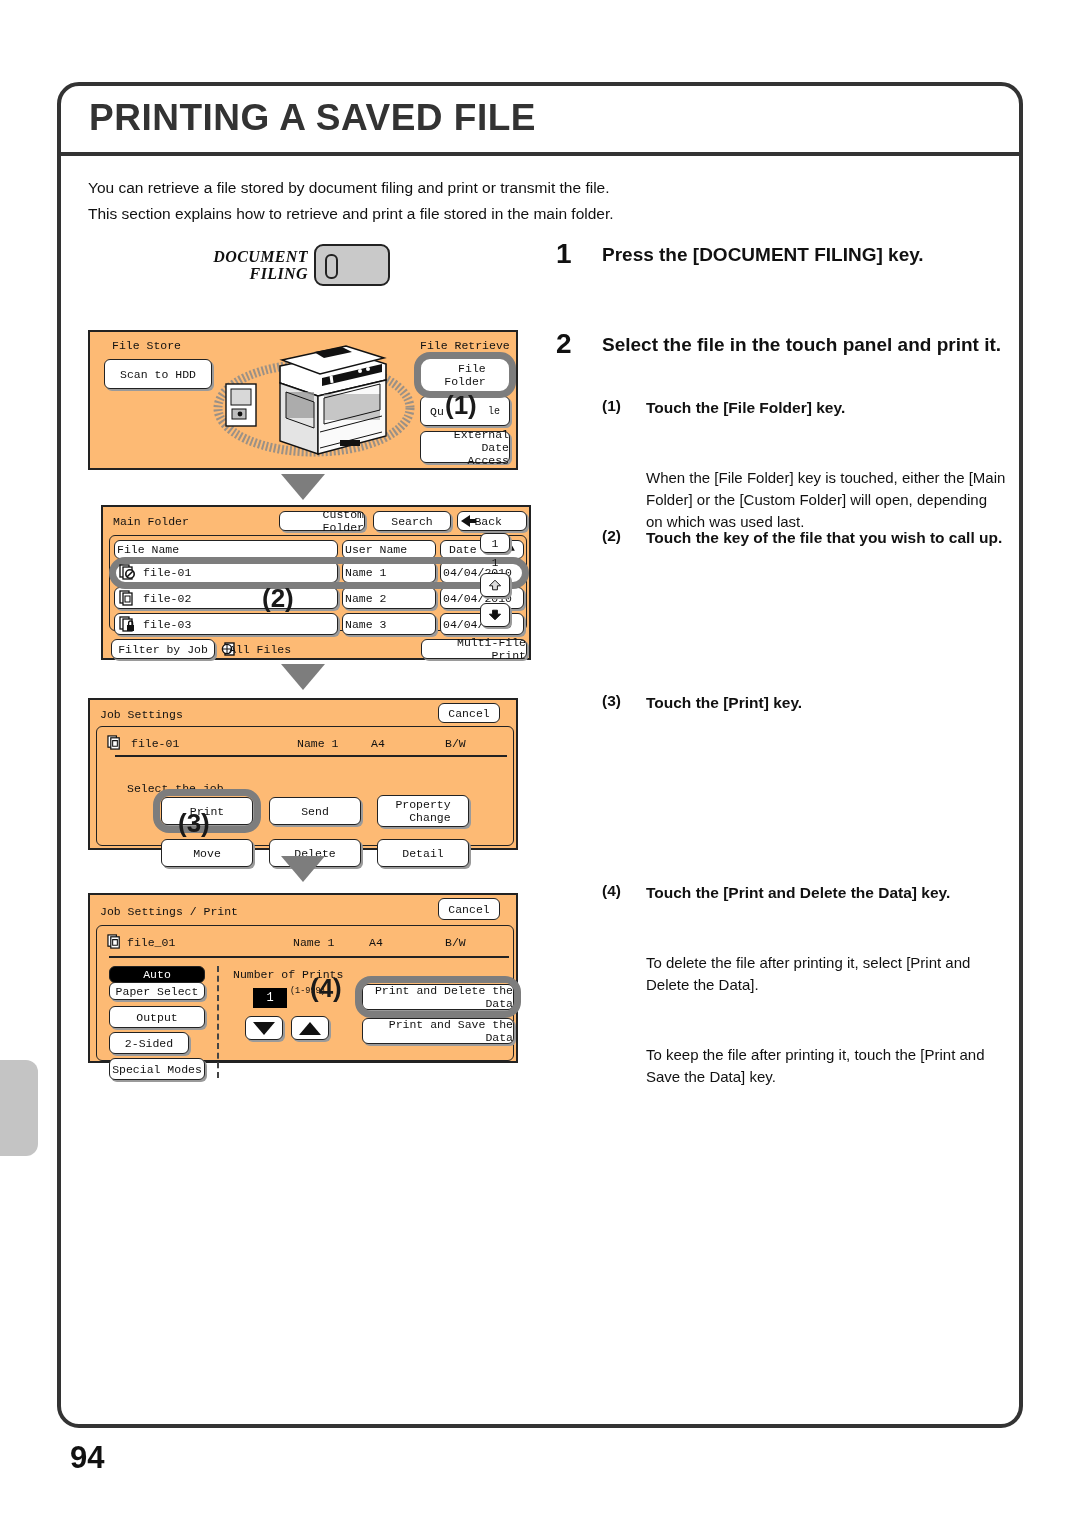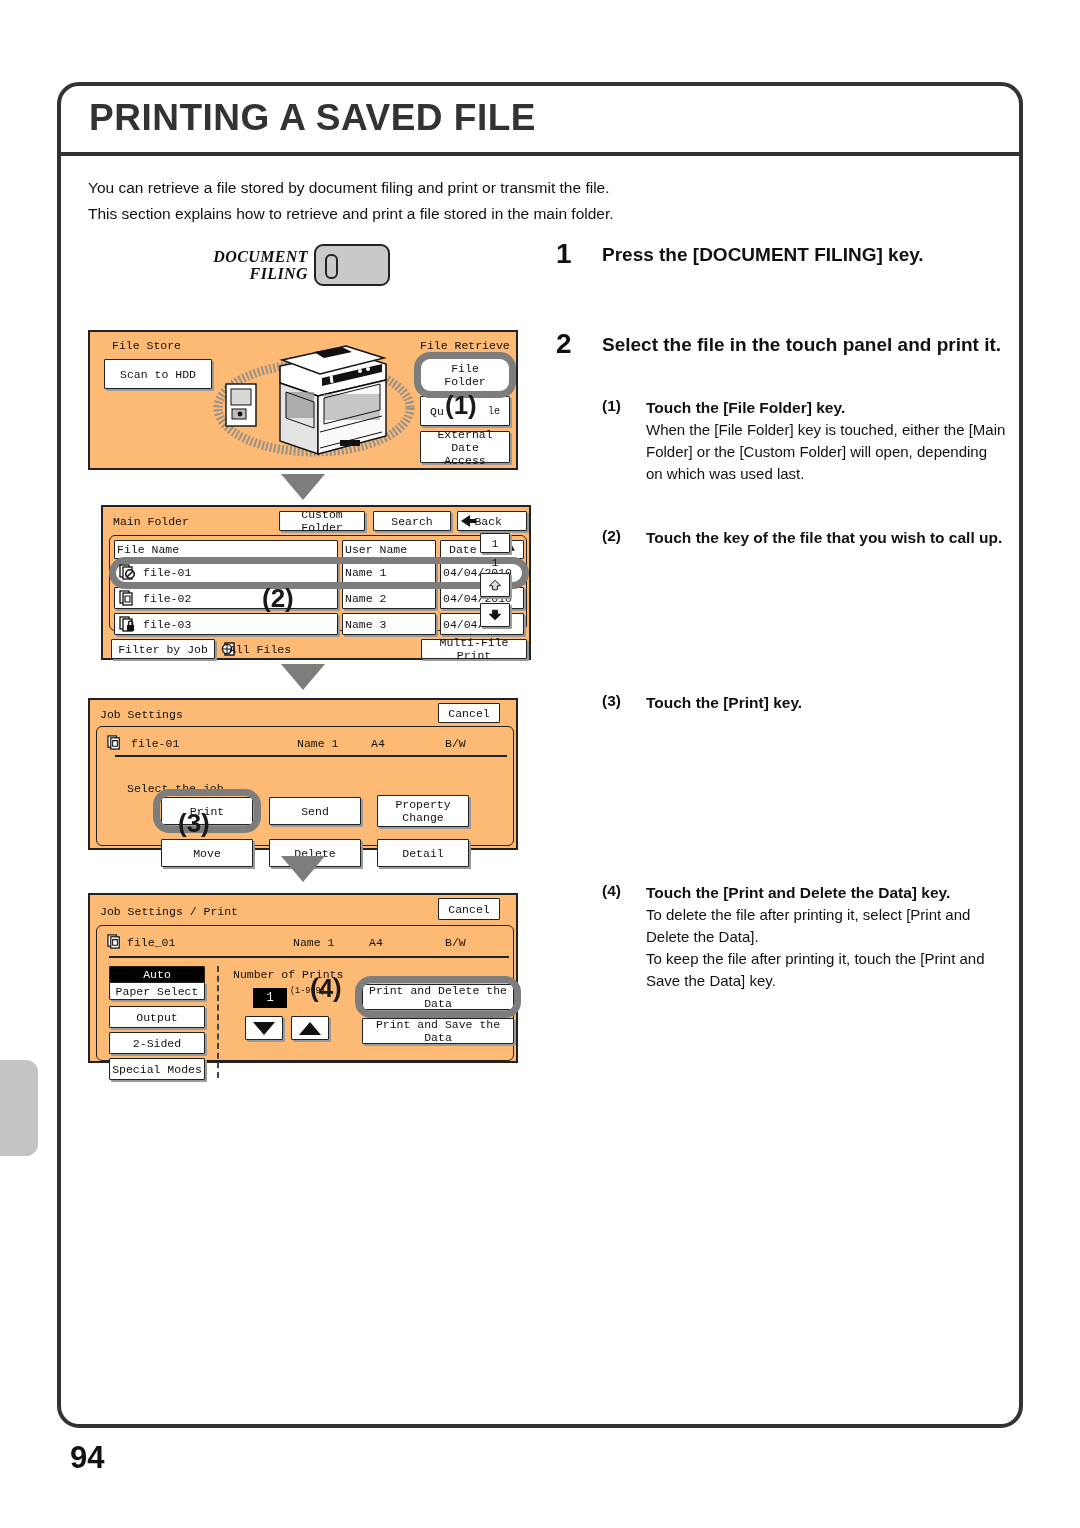--- a/index.html
+++ b/index.html
@@ -98,26 +98,26 @@
     font-family: "Liberation Mono", monospace;
     font-size: 11.5px;
     color: #111;
   }
 
   
   .key {
     position: absolute;
     background: #fff;
     border: 1.6px solid #222;
-    border-radius: 1px;
+    border-radius: 6px;
     font-family: "Liberation Mono", monospace;
     font-size: 11.5px;
     color: #111;
     display: flex; align-items: center; justify-content: center;
-    text-align: center;
+    text-align: right;
     line-height: 13px;
     box-shadow: 2px 2px 0 0 #9a9a9a;
   }
   .key.flat { box-shadow: none; }
   .key.inv {
     background: #000; color: #fff;
   }
 
   
   .ring {
@@ -212,21 +212,21 @@
   
   #panel-print { left: 88px; top: 893px; width: 430px; height: 170px; }
   #lbl-job-print { left: 10px; top: 10px; }
   #key-cancel-2 { left: 348px; top: 3px; width: 62px; height: 22px; }
   #print-inner { position:absolute; left: 6px; top: 30px; width: 418px; height: 136px;
                  border: 1.6px solid #222; border-radius: 6px; }
   #print-sep { position:absolute; left: 12px; top: 30px; width: 400px; height: 1.6px; background:#222; }
   #pk-auto   { left: 12px; top: 40px; width: 96px; height: 17px; }
   #pk-paper  { left: 12px; top: 56px; width: 96px; height: 18px; }
   #pk-output { left: 12px; top: 80px; width: 96px; height: 22px; }
-  #pk-2sided { left: 12px; top: 106px; width: 96px; height: 22px; }
+  #pk-2sided { left: 12px; top: 106px; width: 80px; height: 22px; }
   #pk-special{ left: 12px; top: 132px; width: 96px; height: 22px; }
   #vdiv { position:absolute; left: 120px; top: 40px; width: 0; height: 112px;
           border-left: 2px dashed #444; }
   #lbl-numprints { left: 136px; top: 42px; }
   #numbox { position:absolute; left: 156px; top: 62px; width: 34px; height: 20px;
             background:#000; color:#fff; font-family:"Liberation Mono", monospace;
             font-size: 12px; display:flex; align-items:center; justify-content:center; }
   #numrange { position:absolute; left: 193px; top: 60px;
               font-family:"Liberation Mono", monospace; font-size: 8.5px; color:#111; }
   #pk-down { left: 148px; top: 90px; width: 38px; height: 24px; }
@@ -255,21 +255,21 @@
   .sub-num {
     position: absolute; left: 0; top: 0;
     font-size: 15.5px; font-weight: bold; color:#111;
   }
   .sub-head {
     margin-left: 44px;
     font-size: 15.5px; font-weight: bold; color:#111; line-height: 22px;
   }
   .sub-body {
     margin-left: 44px;
-    font-size: 15px; color:#111; line-height: 22px; font-weight: normal;
+    font-size: 15px; color:#111; line-height: 22px; font-weight: normal; margin-top: 48px;
   }
 
   
   #margin-tab {
     position: absolute; left: -24px; top: 1060px;
     width: 62px; height: 96px;
     background: #c4c4c4;
     border-radius: 0 12px 12px 0;
   }
 

